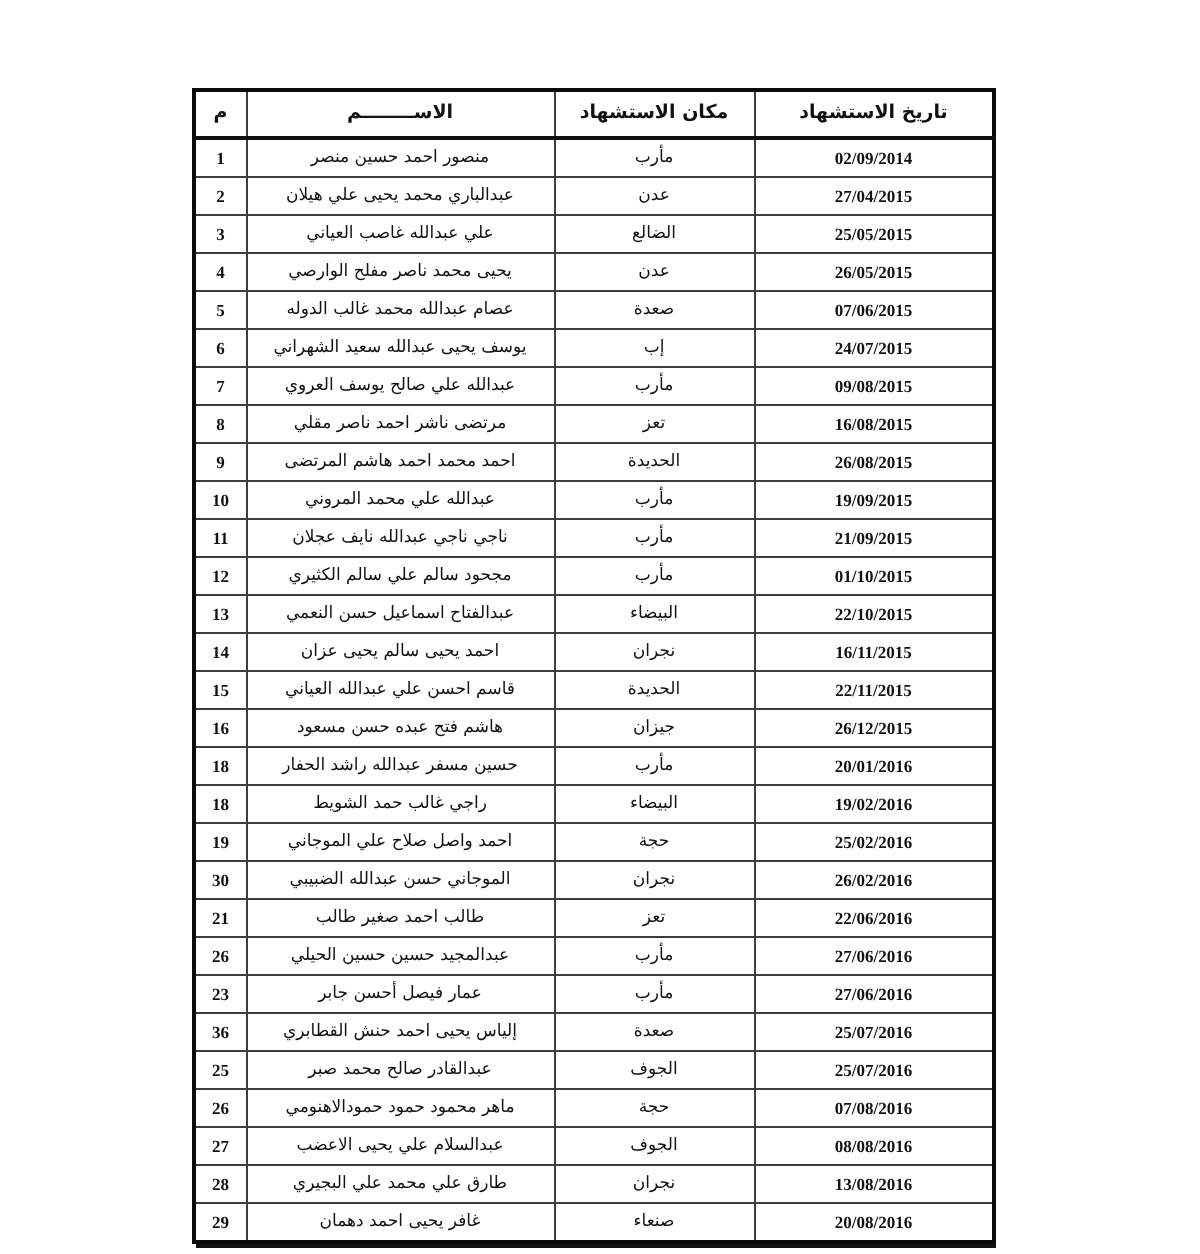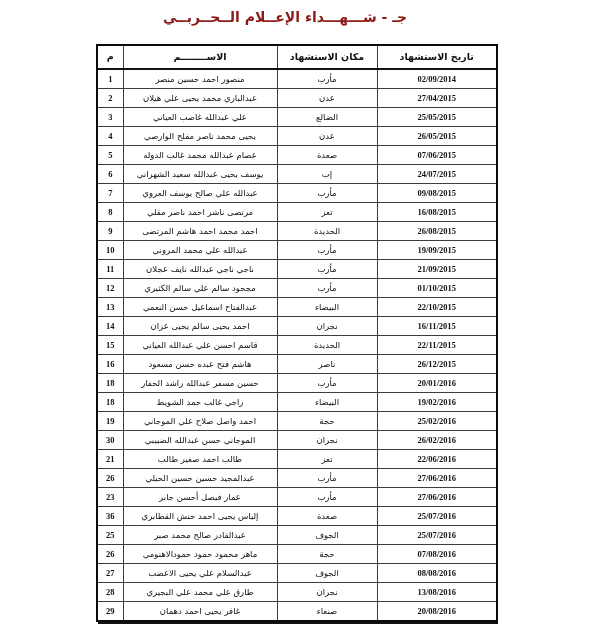--- a/index.html
+++ b/index.html
@@ -105,23 +105,20 @@
     width: 400px;
     height: 2px;
     background: #111111;
   }
 </style>
 </head>
 <body>
 
 <div id="page">
 
-  <div class="title-bar">
-    <span class="doc-title">جـ - شـــهـــداء الإعــلام الــحــربــي</span>
-  </div>
 
   <div class="table-wrap">
     <table class="shuhada">
       <colgroup>
         <col class="c-date">
         <col class="c-place">
         <col class="c-name">
         <col class="c-num">
       </colgroup>
       <thead>
@@ -218,21 +215,21 @@
             <td class="col-num">14</td>
           </tr>
           <tr>
             <td class="col-date">22/11/2015</td>
             <td class="col-place">الحديدة</td>
             <td class="col-name">قاسم احسن علي عبدالله العياني</td>
             <td class="col-num">15</td>
           </tr>
           <tr>
             <td class="col-date">26/12/2015</td>
-            <td class="col-place">ناصر</td>
+            <td class="col-place">جيزان</td>
             <td class="col-name">هاشم فتح عبده حسن مسعود</td>
             <td class="col-num">16</td>
           </tr>
           <tr>
             <td class="col-date">20/01/2016</td>
             <td class="col-place">مأرب</td>
             <td class="col-name">حسين مسفر عبدالله راشد الحفار</td>
             <td class="col-num">18</td>
           </tr>
           <tr>

